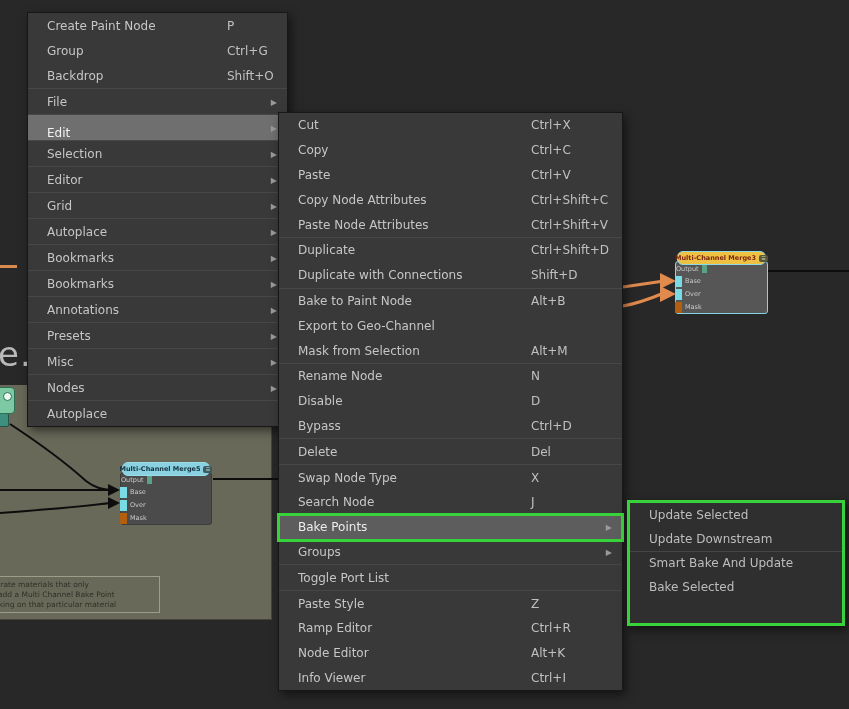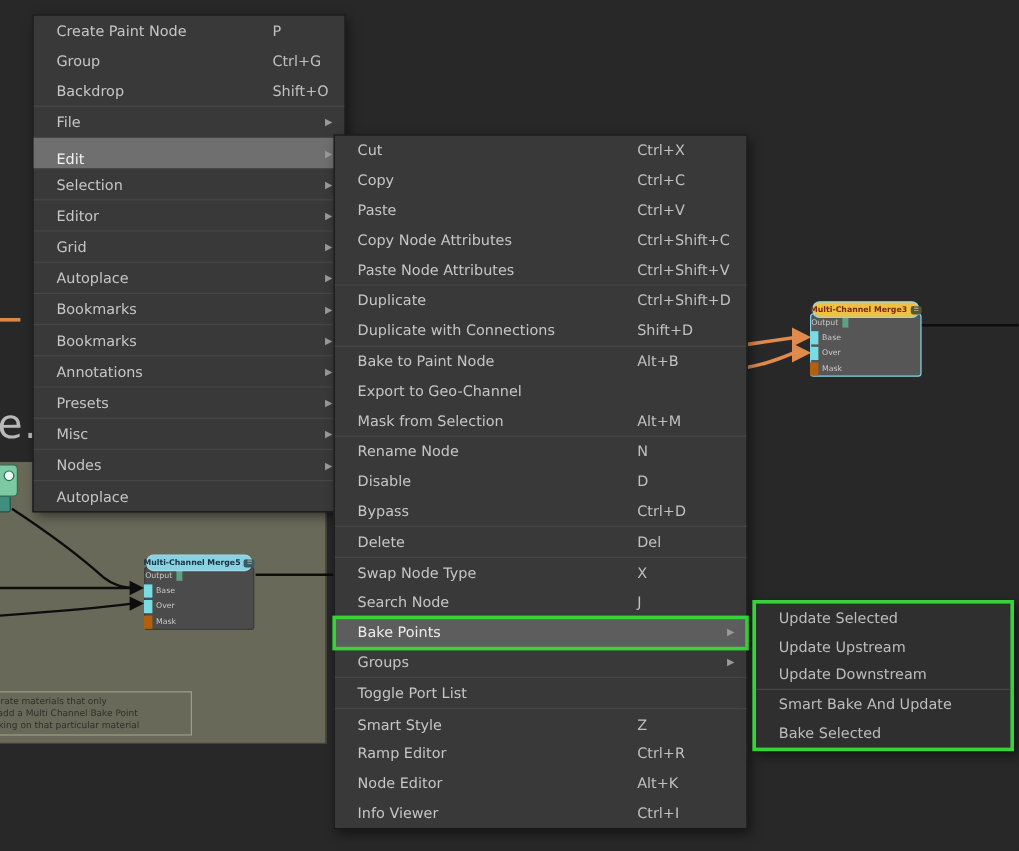--- a/index.html
+++ b/index.html
@@ -337,21 +337,21 @@
     <div class="row">
       <span class="lbl">Groups</span>
       <span class="arr">▶</span>
     </div>
     <div class="sep"></div>
     <div class="row">
       <span class="lbl">Toggle Port List</span>
     </div>
     <div class="sep"></div>
     <div class="row">
-      <span class="lbl">Smart Style</span>
+      <span class="lbl">Paste Style</span>
       <span class="sc">Z</span>
     </div>
     <div class="row">
       <span class="lbl">Ramp Editor</span>
       <span class="sc">Ctrl+R</span>
     </div>
     <div class="row">
       <span class="lbl">Node Editor</span>
       <span class="sc">Alt+K</span>
     </div>
@@ -359,23 +359,20 @@
       <span class="lbl">Info Viewer</span>
       <span class="sc">Ctrl+I</span>
     </div>
   </div>
 
 <div id="submenu-bake">
     <div class="row">
       <span class="lbl">Update Selected</span>
     </div>
     <div class="row">
-      <span class="lbl">Update Upstream</span>
-    </div>
-    <div class="row">
       <span class="lbl">Update Downstream</span>
     </div>
     <div class="sep"></div>
     <div class="row">
       <span class="lbl">Smart Bake And Update</span>
     </div>
     <div class="row">
       <span class="lbl">Bake Selected</span>
     </div>
   </div>

